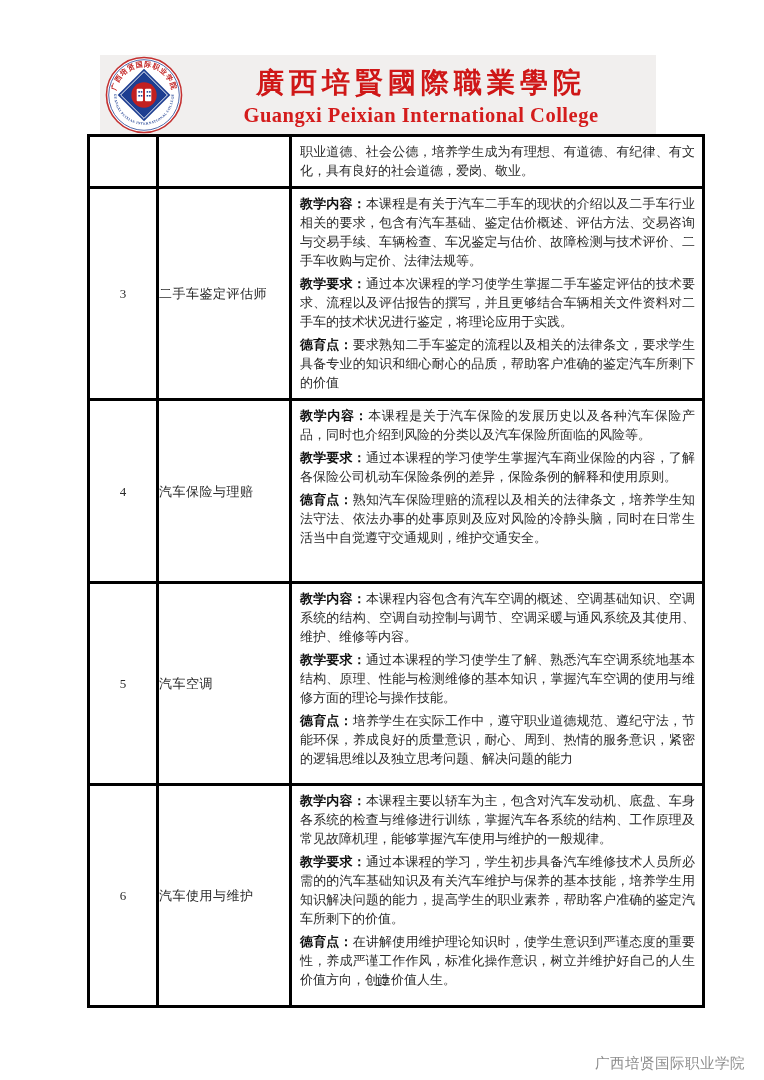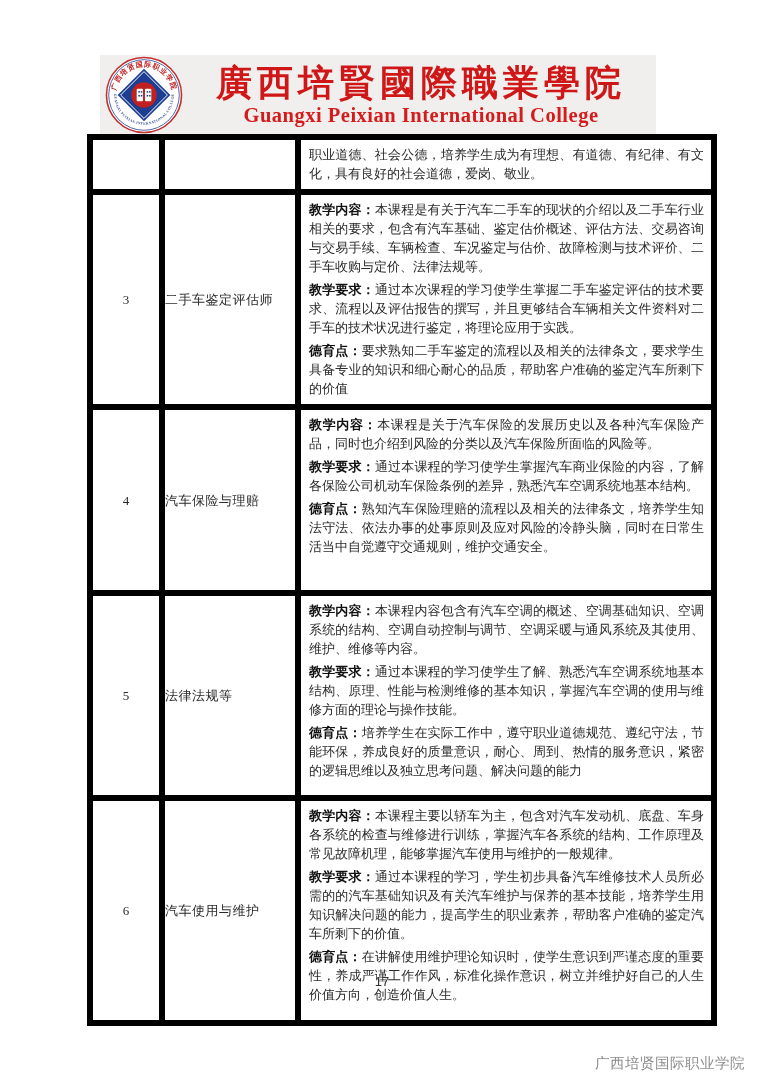--- a/index.html
+++ b/index.html
@@ -13,35 +13,35 @@
   }
   
   .header{
     position:absolute;left:100px;top:55px;width:556px;height:80px;
     background:#f1efee;
     display:flex;align-items:center;
   }
   .logo{width:84px;height:78px;margin-left:2px;flex:0 0 auto;}
   .titles{flex:1;display:flex;flex-direction:column;align-items:center;justify-content:center;}
   .title-zh{
-    font-size:36px;font-weight:bold;color:#cf1717;
+    font-size:28px;font-weight:bold;color:#cf1717;
     letter-spacing:5px;line-height:40px;white-space:nowrap;
   }
   .title-en{
     font-size:20.5px;font-weight:bold;color:#d41c1c;
     letter-spacing:0.5px;line-height:24px;white-space:nowrap;
   }
   
   .course-table{
     position:absolute;left:87px;top:134px;width:591px;
     border-collapse:collapse;table-layout:fixed;
     font-size:13px;line-height:19px;
   }
   .course-table td{
-    border:6px solid #000000;
+    border:3px solid #000000;
     vertical-align:middle;
     padding:0;
   }
   td.c-num{width:66px;text-align:center;}
   td.c-course{width:130px;text-align:left;letter-spacing:0.5px;}
   td.c-desc{width:395px;vertical-align:top;padding:1px 7px 2px 8px;text-align:justify;}
   .para{margin:4px 0 4px 0;}
   .plabel{color:#111;font-weight:bold;}
   .r0 td{height:38px;}
   .r1 td{height:203px;}
@@ -120,28 +120,28 @@
           <p class="para"><b class="plabel">教学要求：</b><span>通过本次课程的学习使学生掌握二手车鉴定评估的技术要求、流程以及评估报告的撰写，并且更够结合车辆相关文件资料对二手车的技术状况进行鉴定，将理论应用于实践。</span></p>
           <p class="para"><b class="plabel">德育点：</b><span>要求熟知二手车鉴定的流程以及相关的法律条文，要求学生具备专业的知识和细心耐心的品质，帮助客户准确的鉴定汽车所剩下的价值</span></p>
         </td>
       </tr>
 
       <tr class="r2">
         <td class="c-num">4</td>
         <td class="c-course">汽车保险与理赔</td>
         <td class="c-desc">
           <p class="para"><b class="plabel">教学内容：</b><span>本课程是关于汽车保险的发展历史以及各种汽车保险产品，同时也介绍到风险的分类以及汽车保险所面临的风险等。</span></p>
-          <p class="para"><b class="plabel">教学要求：</b><span>通过本课程的学习使学生掌握汽车商业保险的内容，了解各保险公司机动车保险条例的差异，熟悉汽车空调系统地基本结构。</span></p>
+          <p class="para"><b class="plabel">教学要求：</b><span>通过本课程的学习使学生掌握汽车商业保险的内容，了解各保险公司机动车保险条例的差异，保险条例的解释和使用原则。</span></p>
           <p class="para"><b class="plabel">德育点：</b><span>熟知汽车保险理赔的流程以及相关的法律条文，培养学生知法守法、依法办事的处事原则及应对风险的冷静头脑，同时在日常生活当中自觉遵守交通规则，维护交通安全。</span></p>
         </td>
       </tr>
 
       <tr class="r3">
         <td class="c-num">5</td>
-        <td class="c-course">法律法规等</td>
+        <td class="c-course">汽车空调</td>
         <td class="c-desc">
           <p class="para"><b class="plabel">教学内容：</b><span>本课程内容包含有汽车空调的概述、空调基础知识、空调系统的结构、空调自动控制与调节、空调采暖与通风系统及其使用、维护、维修等内容。</span></p>
           <p class="para"><b class="plabel">教学要求：</b><span>通过本课程的学习使学生了解、熟悉汽车空调系统地基本结构、原理、性能与检测维修的基本知识，掌握汽车空调的使用与维修方面的理论与操作技能。</span></p>
           <p class="para"><b class="plabel">德育点：</b><span>培养学生在实际工作中，遵守职业道德规范、遵纪守法，节能环保，养成良好的质量意识，耐心、周到、热情的服务意识，紧密的逻辑思维以及独立思考问题、解决问题的能力</span></p>
         </td>
       </tr>
 
       <tr class="r4">
         <td class="c-num">6</td>
         <td class="c-course">汽车使用与维护</td>

